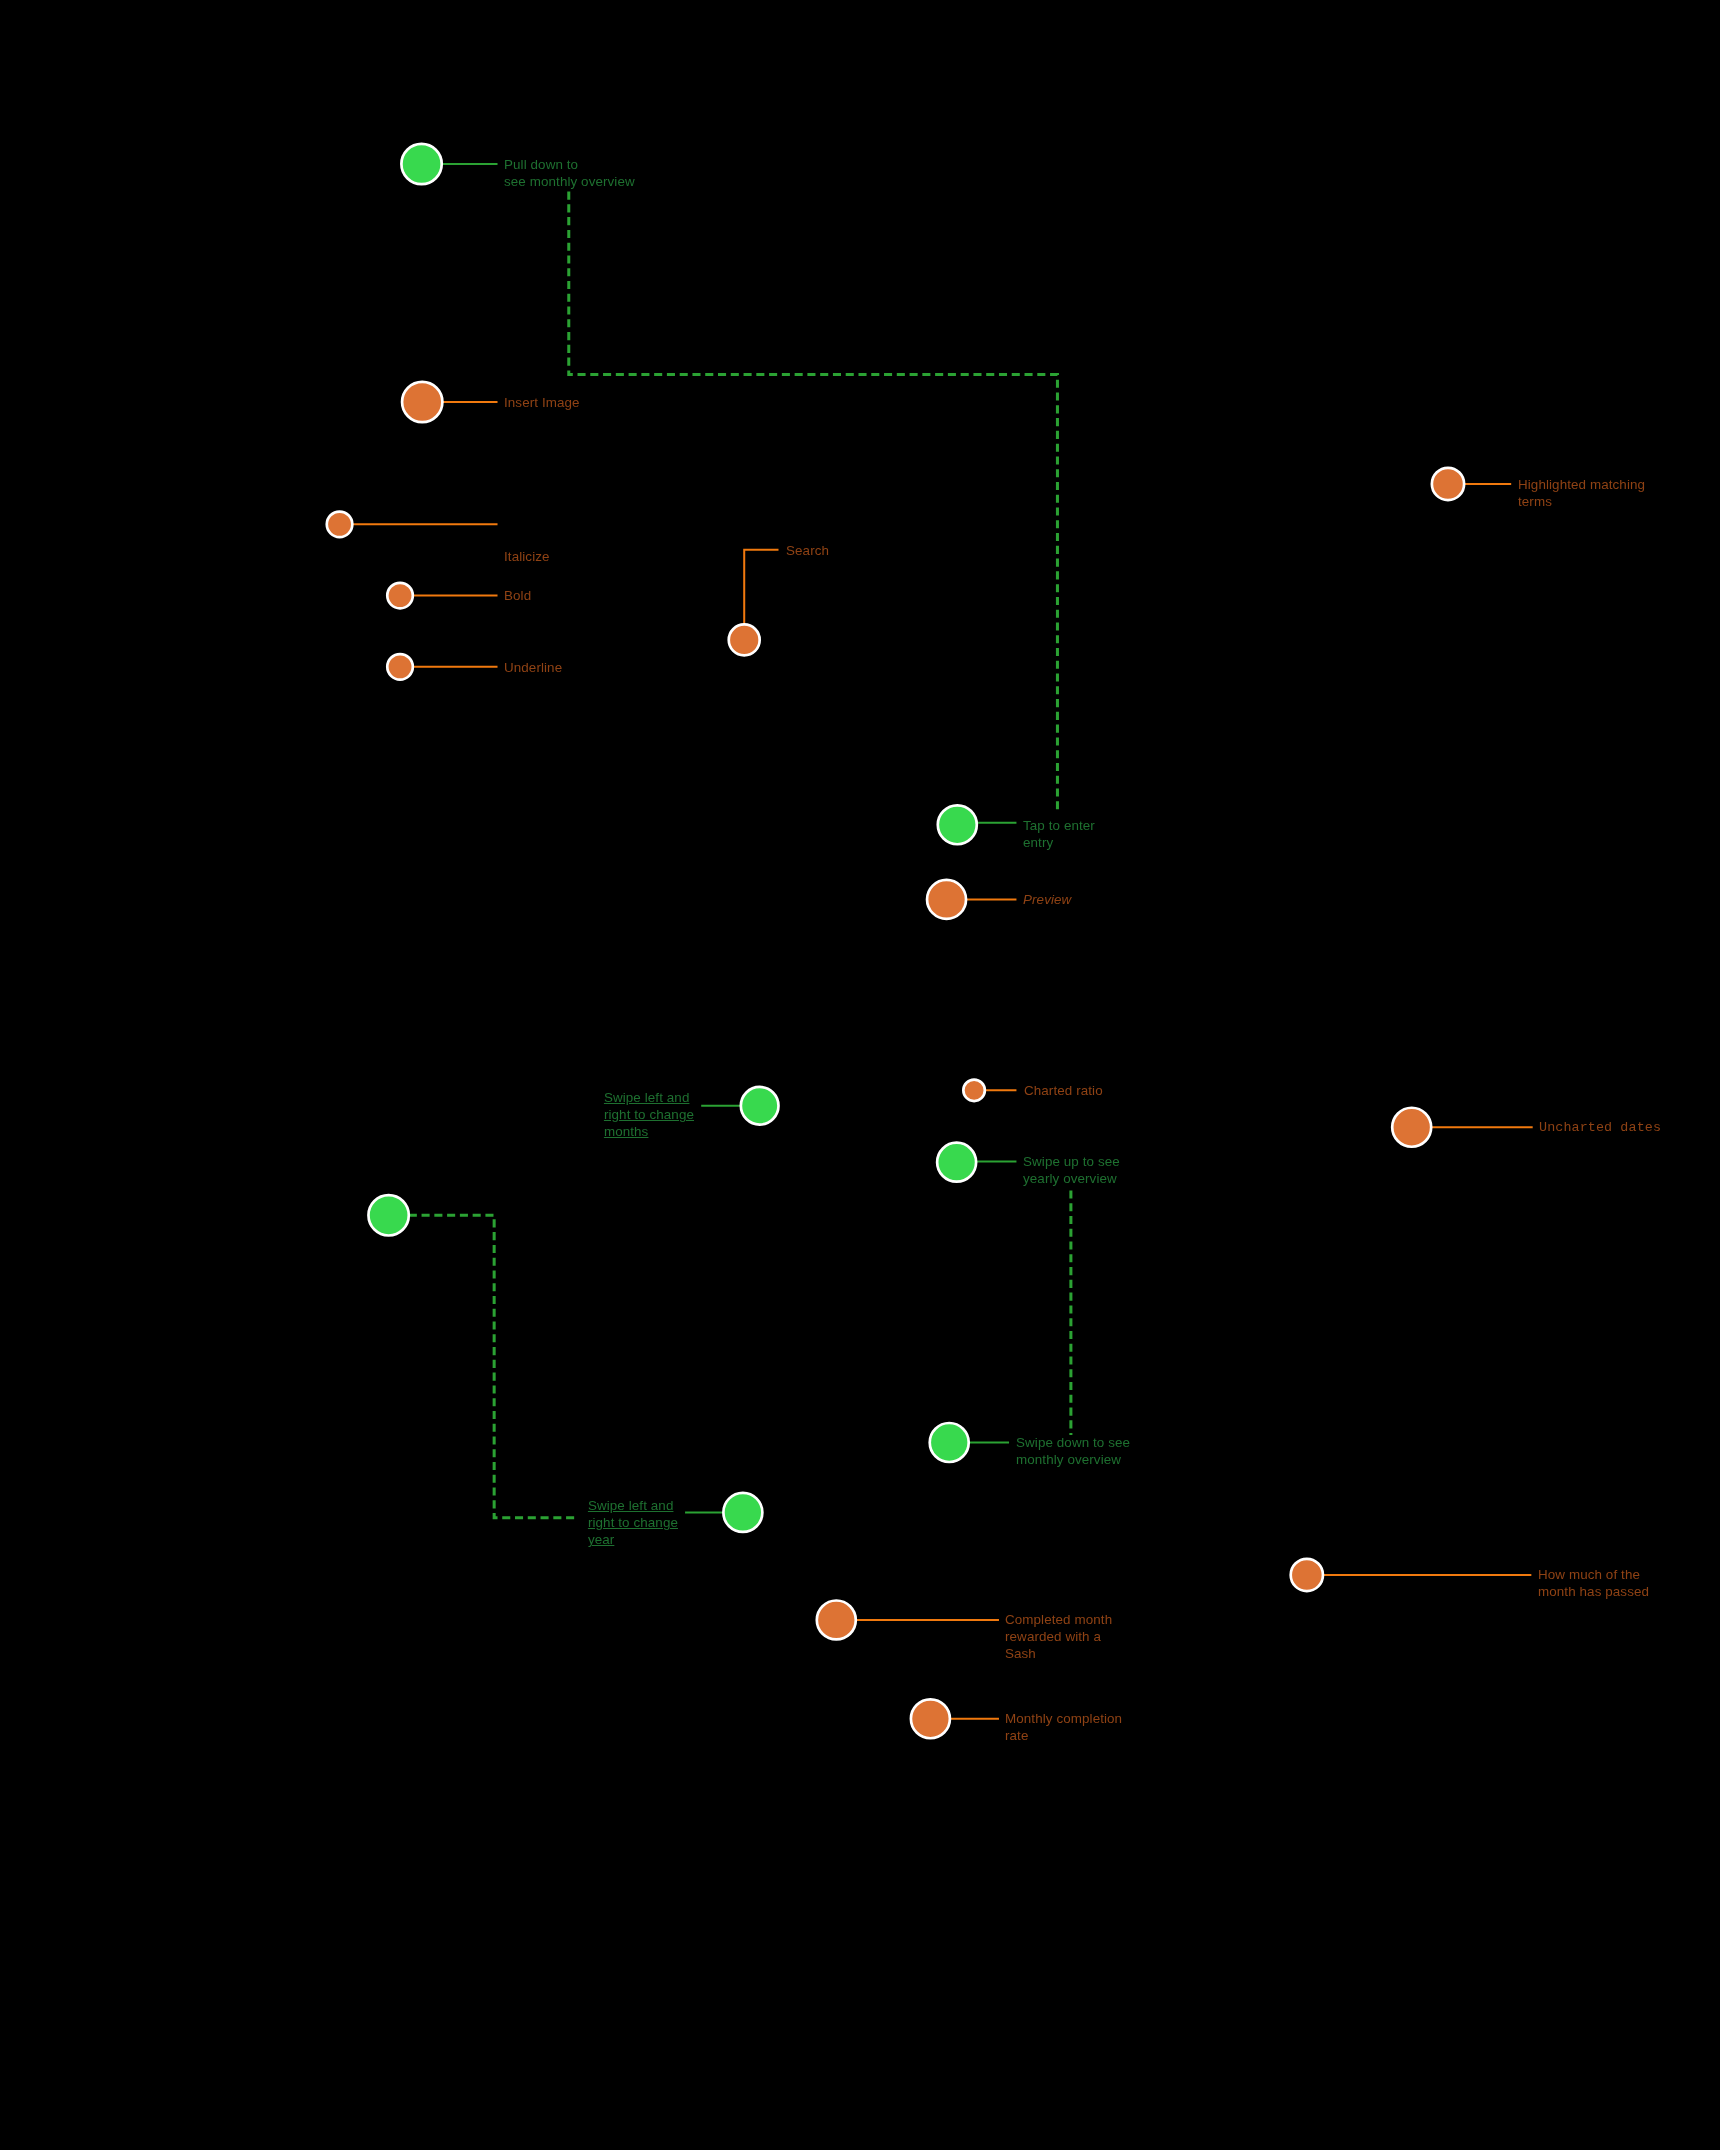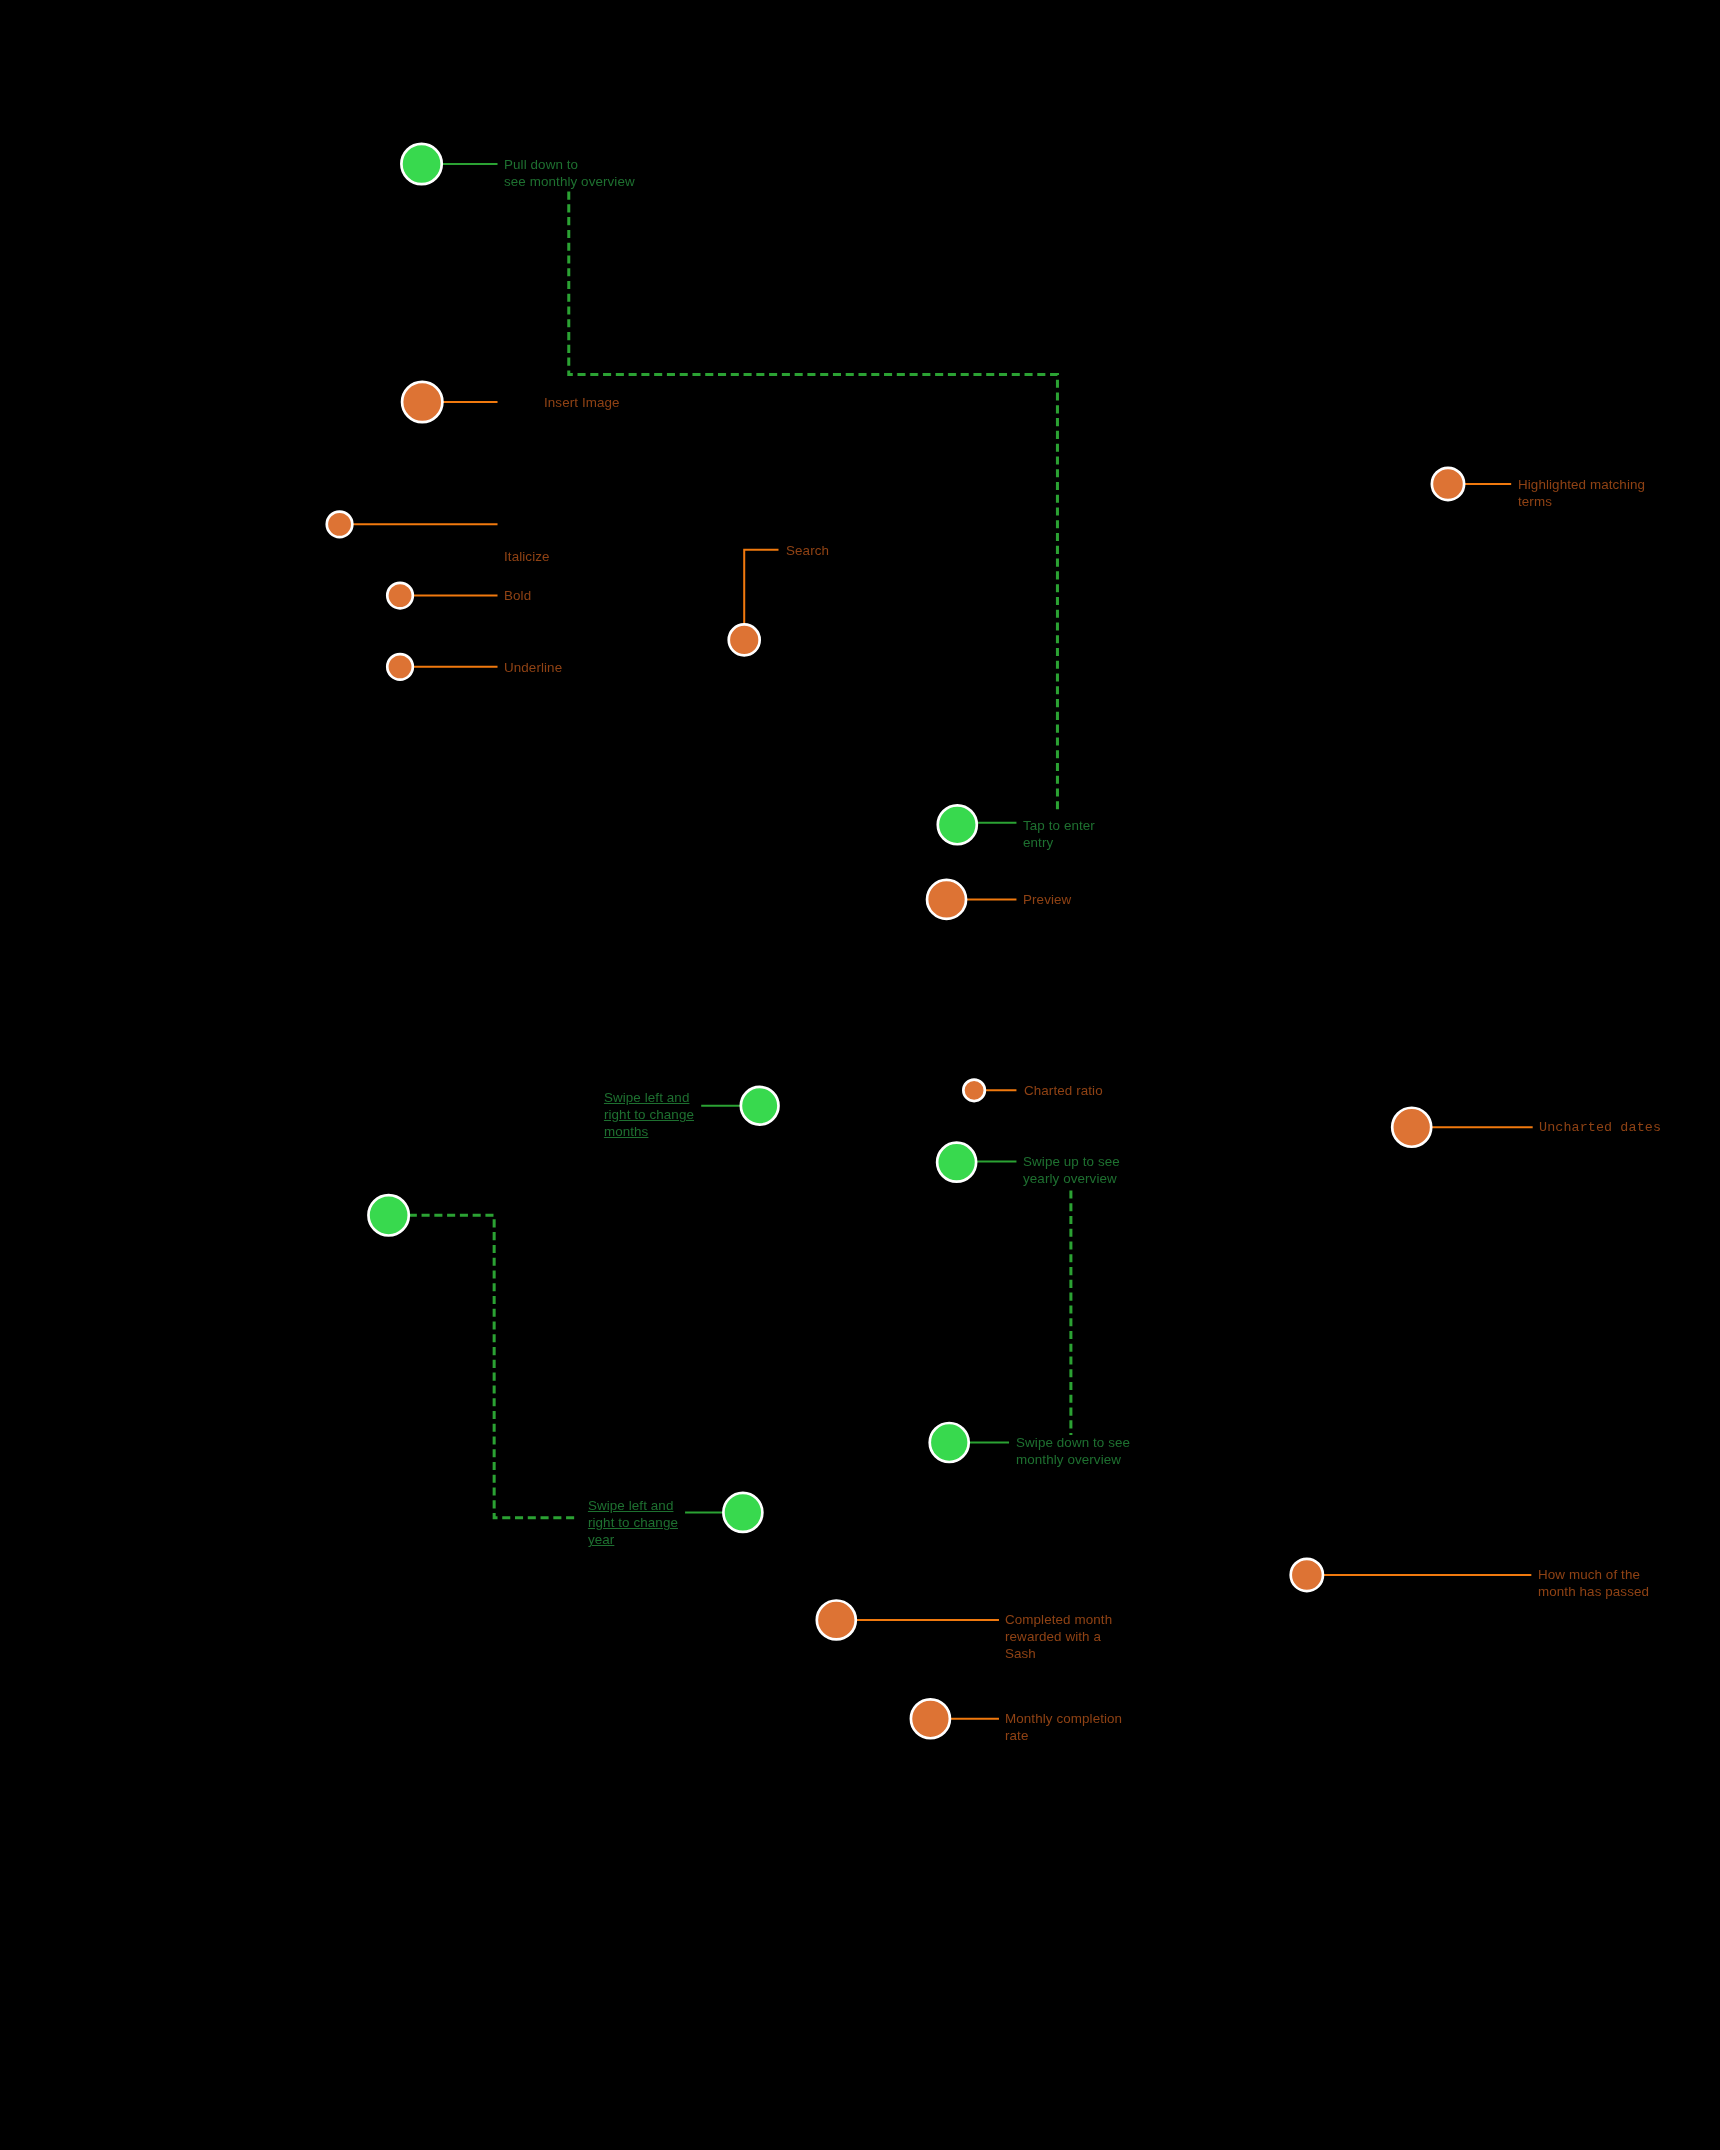--- a/index.html
+++ b/index.html
@@ -76,30 +76,30 @@
     <circle class="dot green" cx="578" cy="1808" r="30"></circle>
     <circle class="dot green" cx="1412" cy="2146" r="29"></circle>
     <circle class="dot green" cx="1105" cy="2250" r="29"></circle>
     <circle class="dot orange" cx="1944" cy="2343" r="24"></circle>
     <circle class="dot orange" cx="1244" cy="2410" r="29"></circle>
     <circle class="dot orange" cx="1384" cy="2557" r="29"></circle>
   </svg>
 
   <div class="label green" style="left:504px;  top:156px;">Pull down to
 see monthly overview</div>
-  <div class="label orange" style="left:504px;  top:394px;margin-left:40px;">Insert Image</div>
+  <div class="label orange" style="left:504px;  top:394px;">Insert Image</div>
   <div class="label orange" style="left:1518px; top:476px;">Highlighted matching
 terms</div>
   <div class="label orange" style="left:504px;  top:516px;margin-top:32px;">Italicize</div>
   <div class="label orange" style="left:786px; top:542px;">Search</div>
   <div class="label orange" style="left:504px;  top:587px;">Bold</div>
   <div class="label orange" style="left:504px;  top:659px;">Underline</div>
   <div class="label green" style="left:1023px; top:817px;">Tap to enter
 entry</div>
-  <div class="label orange" style="left:1023px; top:891px;">Preview</div>
+  <div class="label orange" style="left:1023px; top:891px;font-style:italic;">Preview</div>
   <div class="label green right" style="left:694px; top:1089px;">Swipe left and
 right to change
 months</div>
   <div class="label orange" style="left:1024px; top:1082px;text-align:center;">Charted ratio</div>
   <div class="label orange" style="left:1539px; top:1119px;font-family:Liberation Mono, monospace;">Uncharted dates</div>
   <div class="label green" style="left:1023px; top:1153px;">Swipe up to see
 yearly overview</div>
   <div class="label green" style="left:1016px; top:1434px;">Swipe down to see
 monthly overview</div>
   <div class="label green right" style="left:678px; top:1497px;">Swipe left and

